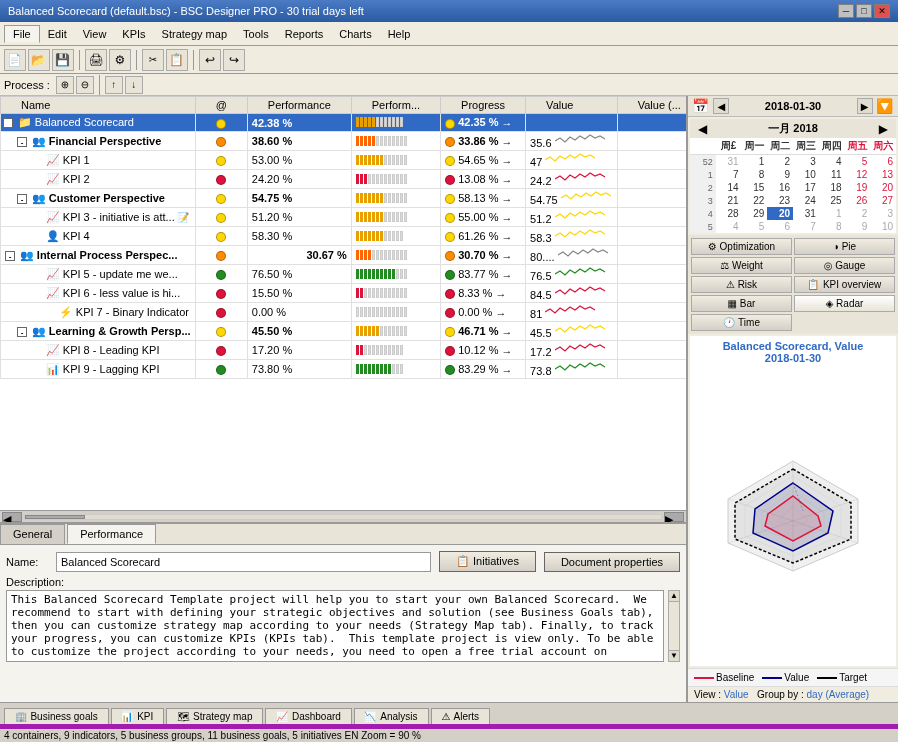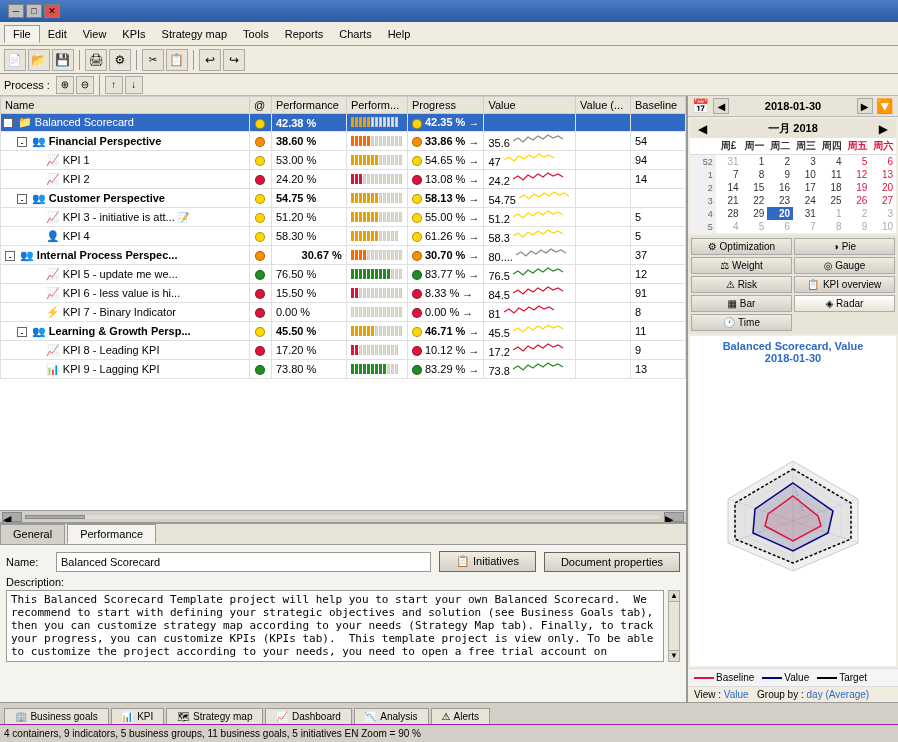--- a/index.html
+++ b/index.html
@@ -93,21 +93,21 @@
     }
 
     table.main-table {
       width: 100%;
       border-collapse: collapse;
       font-size: 11px;
     }
     table.main-table th {
       background: #e8e4d8;
       border: 1px solid #ccc;
-      padding: 2px 4px;
+      padding: 2px 20px;
       text-align: left;
       white-space: nowrap;
       font-weight: normal;
       position: sticky;
       top: 0;
       z-index: 5;
     }
     table.main-table td {
       border: 1px solid #e0e0e0;
       padding: 1px 4px;
@@ -279,21 +279,21 @@
       display: flex; gap: 8px; padding: 3px 6px;
       background: #f5f5f5; border-top: 1px solid #ddd;
       font-size: 10px; align-items: center;
     }
     .legend-item { display: flex; align-items: center; gap: 2px; }
     .legend-line { width: 20px; height: 2px; }
 
     
     #statusbar {
       background: #d4d0c8;
-      border-top: 1px solid #a21caf;
+      border-top: 5px solid #a21caf;
       height: 18px;
       display: flex;
       align-items: center;
       padding: 0 4px;
       font-size: 10px;
       gap: 0;
     }
 
     
     #nav-tabs {
@@ -318,20 +318,21 @@
     
     .col-sort { cursor: pointer; }
 
     
     .note-icon { color: #666; font-size: 10px; }
   </style>
 </head>
 <body>
 
 <div id="titlebar">
+  <span>Balanced Scorecard (default.bsc) - BSC Designer PRO - 30 trial days left</span>
   <div id="titlebar-controls">
     <span>─</span>
     <span>□</span>
     <span style="background:#e05050;">✕</span>
   </div>
 </div>
 
 <div id="menubar">
   <div class="menu-item" style="font-weight:normal; border: 1px solid #999; background: #f5f3ee; border-bottom:1px solid #f0ece0;">File</div>
   <div class="menu-item">Edit</div>
@@ -511,21 +512,21 @@
         <span style="display:inline-block;width:10px;height:10px;border-radius:50%;background:#ffd700;border:1px solid rgba(0,0,0,0.3);vertical-align:middle;"></span>
       </td>
       <td style="font-weight:bold;">
         54.75 %
       </td>
       <td>
         <span style="vertical-align:middle;"><span style="display:inline-block;width:3px;height:10px;background:#e8a000;margin-right:1px;"></span><span style="display:inline-block;width:3px;height:10px;background:#e8a000;margin-right:1px;"></span><span style="display:inline-block;width:3px;height:10px;background:#e8a000;margin-right:1px;"></span><span style="display:inline-block;width:3px;height:10px;background:#e8a000;margin-right:1px;"></span><span style="display:inline-block;width:3px;height:10px;background:#e8a000;margin-right:1px;"></span><span style="display:inline-block;width:3px;height:10px;background:#e8a000;margin-right:1px;"></span><span style="display:inline-block;width:3px;height:10px;background:#e8a000;margin-right:1px;"></span><span style="display:inline-block;width:3px;height:10px;background:#e0dcd0;margin-right:1px;border:1px solid #ccc;"></span><span style="display:inline-block;width:3px;height:10px;background:#e0dcd0;margin-right:1px;border:1px solid #ccc;"></span><span style="display:inline-block;width:3px;height:10px;background:#e0dcd0;margin-right:1px;border:1px solid #ccc;"></span><span style="display:inline-block;width:3px;height:10px;background:#e0dcd0;margin-right:1px;border:1px solid #ccc;"></span><span style="display:inline-block;width:3px;height:10px;background:#e0dcd0;margin-right:1px;border:1px solid #ccc;"></span><span style="display:inline-block;width:3px;height:10px;background:#e0dcd0;margin-right:1px;border:1px solid #ccc;"></span></span>
       </td>
       <td>
         <span style="display:inline-block;width:10px;height:10px;border-radius:50%;background:#ffd700;border:1px solid rgba(0,0,0,0.3);vertical-align:middle;"></span>
-        <span style="font-weight:bold;">58.13 %</span>
+        <span style="font-weight:normal;">58.13 %</span>
         <span>→</span>
       </td>
       <td>
         54.75
         <svg width="52" height="14" viewBox="0 0 52 14">
                   <polyline points="0,8 5,5 10,9 15,4 20,7 25,3 30,6 35,2 40,5 45,3 50,6" fill="none" stroke="#ffd700" stroke-width="1.2"></polyline>
                 </svg>
       </td>
       <td></td>
       <td></td>
@@ -669,21 +670,21 @@
       <td>
         84.5
         <svg width="52" height="14" viewBox="0 0 52 14">
                   <polyline points="0,8 5,5 10,9 15,4 20,7 25,3 30,6 35,2 40,5 45,3 50,6" fill="none" stroke="#dc143c" stroke-width="1.2"></polyline>
                 </svg>
       </td>
       <td></td>
       <td>91</td>
     </tr>
             <tr class="row-hover">
-      <td style="padding-left:30px;color:#000;">
+      <td style="padding-left:43px;color:#000;">
         <span style="display:inline-block;width:12px;"></span>
         <span style="font-size:11px;">⚡</span>
         <span>KPI 7 - Binary Indicator</span>
       </td>
       <td style="text-align:center;">
         <span style="display:inline-block;width:10px;height:10px;border-radius:50%;background:#dc143c;border:1px solid rgba(0,0,0,0.3);vertical-align:middle;"></span>
       </td>
       <td style="font-weight:normal;">
         0.00 %
       </td>

